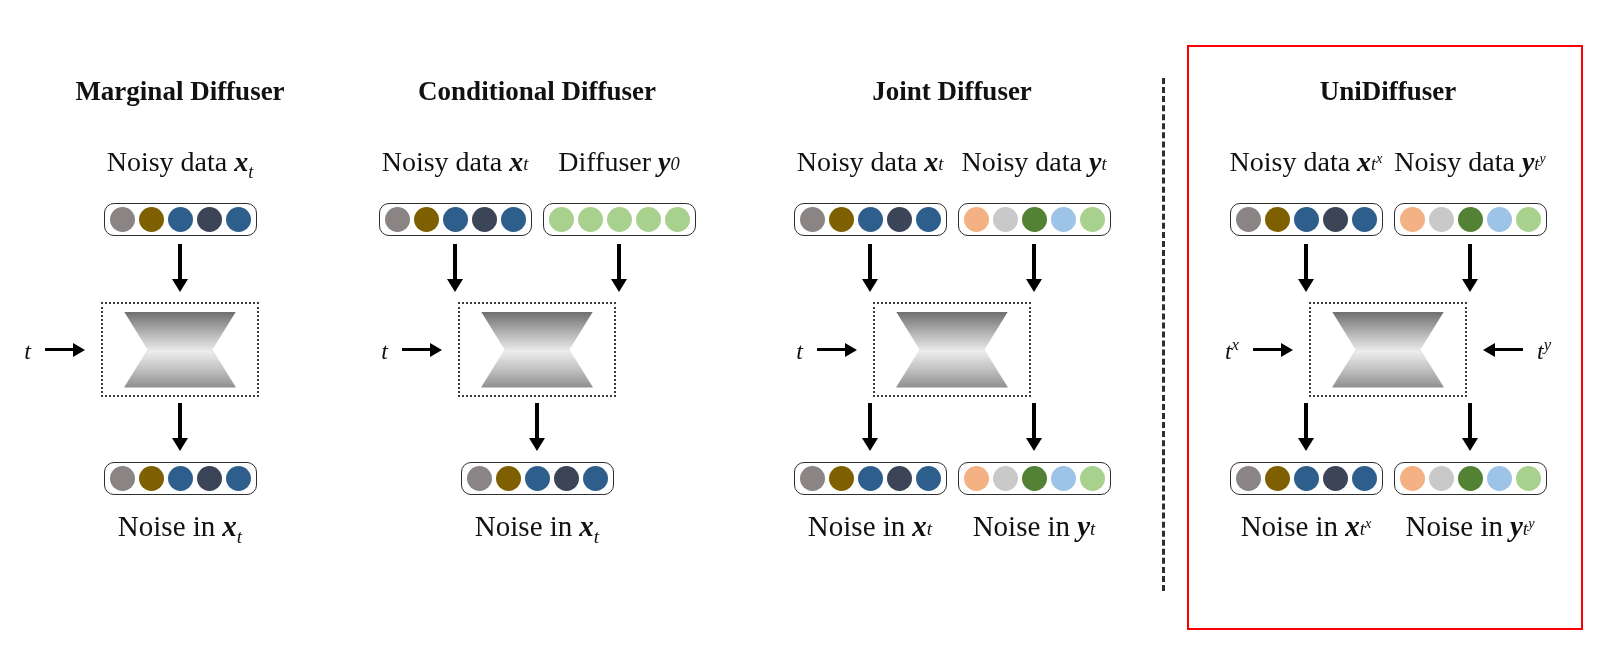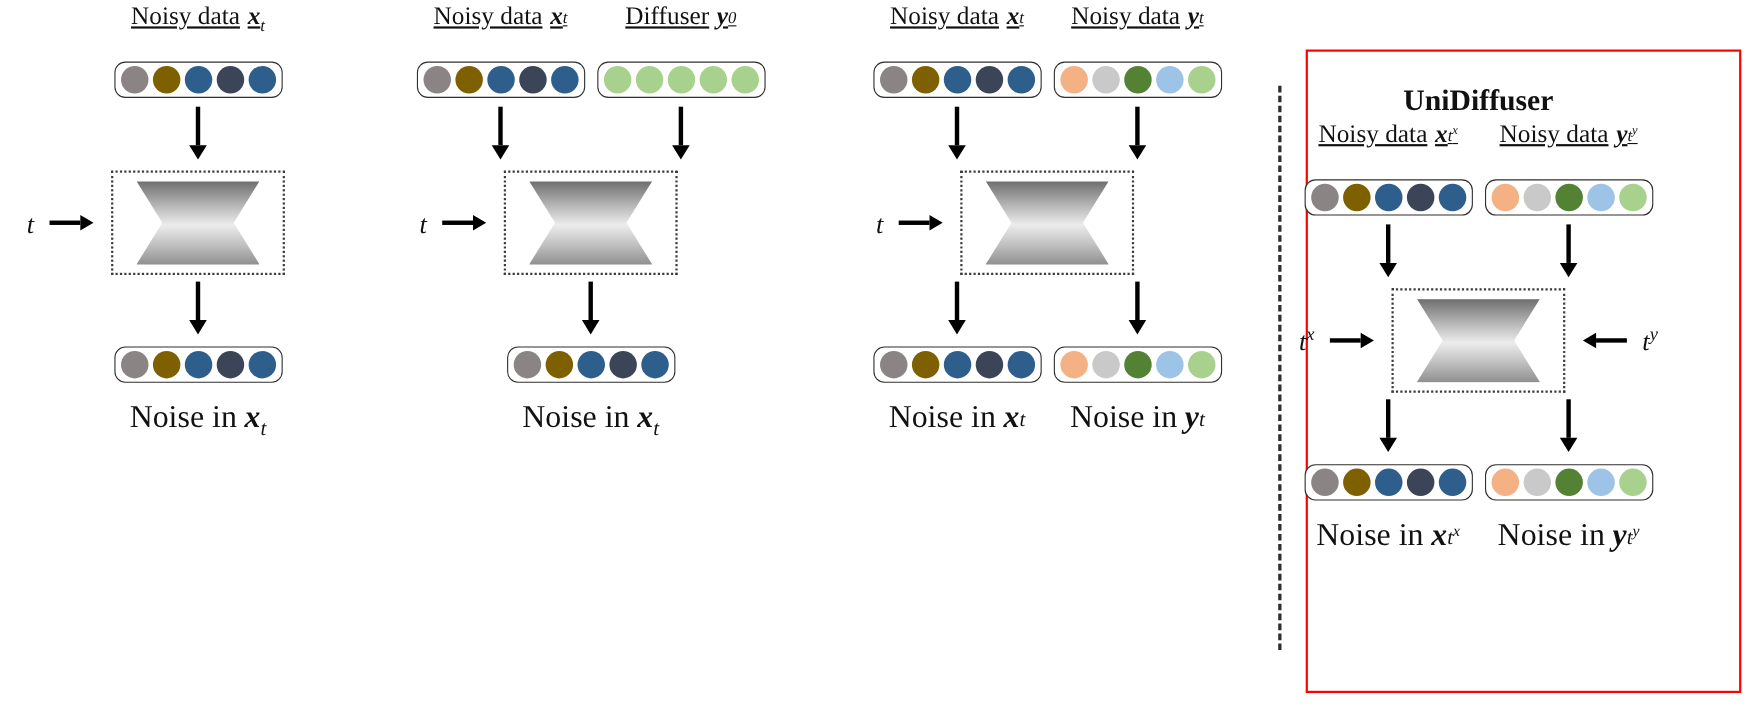--- a/index.html
+++ b/index.html
@@ -3,21 +3,21 @@
 <meta charset="utf-8">
 <style>
   html,body{margin:0;padding:0;}
   body{
     width:1601px;height:653px;background:#ffffff;position:relative;overflow:hidden;
     font-family:"Liberation Serif", serif;color:#111;
   }
   .col{position:absolute;top:0;display:flex;flex-direction:column;align-items:center;}
   .title{font-weight:bold;font-size:27px;line-height:31px;height:31px;margin-top:76px;white-space:nowrap;}
   .row{display:flex;justify-content:center;gap:6px;}
-  .labels{height:30px;font-size:23px;line-height:30px;text-decoration:underline;}
+  .labels{margin-top:40px;height:30px;font-size:28px;line-height:30px;}
   .labels2{margin-top:16px;height:30px;font-size:29px;line-height:30px;}
   .cell{width:158px;display:flex;justify-content:center;align-items:center;white-space:nowrap;}
   .mlabel{white-space:nowrap;}
   .prefix{margin-right:7px;}
   .mvar{font-weight:bold;font-style:italic;}
   sub.msub{font-size:66%;line-height:0;}
   sub.msub i{font-style:italic;}
   sub.msub sup{font-size:75%;font-style:italic;}
   .boxes{margin-top:26px;}
   .boxes2{margin-top:11px;}
@@ -42,20 +42,21 @@
   .arrow-h .hshaft{width:28px;height:3.5px;background:#000;}
   .head-r{width:0;height:0;border-top:7px solid transparent;border-bottom:7px solid transparent;border-left:12px solid #000;}
   .head-l{width:0;height:0;border-top:7px solid transparent;border-bottom:7px solid transparent;border-right:12px solid #000;}
   .divider{position:absolute;left:1162px;top:78px;height:513px;width:0;border-left:3px dashed #2e2e2e;}
   .frame{position:absolute;left:1187px;top:45px;width:396px;height:585px;border:2.5px solid #ff0000;box-sizing:border-box;}
 </style>
 </head>
 <body>
 
 <div class="col" style="left:55px;width:250px;">
+  <div class="title">Marginal Diffuser</div>
 
   <div class="row labels">
     <div class="mlabel">
       <span class="prefix">Noisy data</span><span class="mvar">x</span><sub class="msub"><i>t</i><sup></sup></sub>
     </div>
   </div>
 
   <div class="row boxes">
     <div class="token-box">
       <span class="dot" style="background: rgb(138, 133, 132);"></span>
@@ -104,20 +105,21 @@
   </div>
 
   <div class="row labels2">
     <div class="mlabel">
       <span class="prefix">Noise in</span><span class="mvar">x</span><sub class="msub"><i>t</i><sup></sup></sub>
     </div>
   </div>
 </div>
 
 <div class="col" style="left:376px;width:322px;">
+  <div class="title">Conditional Diffuser</div>
 
   <div class="row labels">
     <div class="cell mlabel">
       <span class="prefix">Noisy data</span>
         <span class="mvar">x</span>
         <sub class="msub"><i>t</i><sup></sup></sub>
     </div>
     <div class="cell mlabel">
       <span class="prefix">Diffuser</span>
         <span class="mvar">y</span>
@@ -192,20 +194,21 @@
   </div>
 
   <div class="row labels2">
     <div class="mlabel">
       <span class="prefix">Noise in</span><span class="mvar">x</span><sub class="msub"><i>t</i><sup></sup></sub>
     </div>
   </div>
 </div>
 
 <div class="col" style="left:791px;width:322px;">
+  <div class="title">Joint Diffuser</div>
 
   <div class="row labels">
     <div class="cell mlabel">
       <span class="prefix">Noisy data</span>
         <span class="mvar">x</span>
         <sub class="msub"><i>t</i><sup></sup></sub>
     </div>
     <div class="cell mlabel">
       <span class="prefix">Noisy data</span>
         <span class="mvar">y</span>
@@ -309,21 +312,21 @@
         <span class="mvar">y</span>
         <sub class="msub"><i>t</i><sup></sup></sub>
     </div>
   </div>
 </div>
 
 <div class="divider"></div>
 
 <div class="frame" style="border-color: rgb(255, 0, 0);"></div>
 
-<div class="col" style="left:1183px;width:322px;">
+<div class="col" style="left:1227px;width:322px;">
   <div class="title">UniDiffuser</div>
 
   <div class="row labels">
     <div class="cell mlabel">
       <span class="prefix">Noisy data</span>
         <span class="mvar">x</span>
         <sub class="msub"><i>t</i><sup>x</sup></sub>
     </div>
     <div class="cell mlabel">
       <span class="prefix">Noisy data</span>

